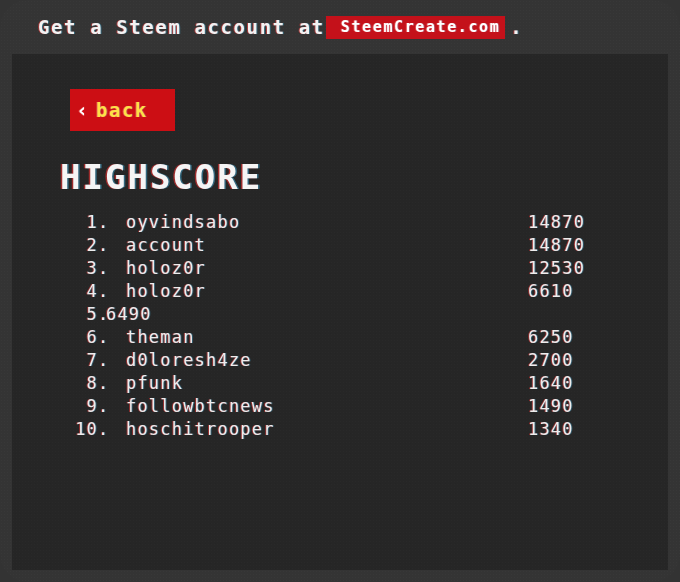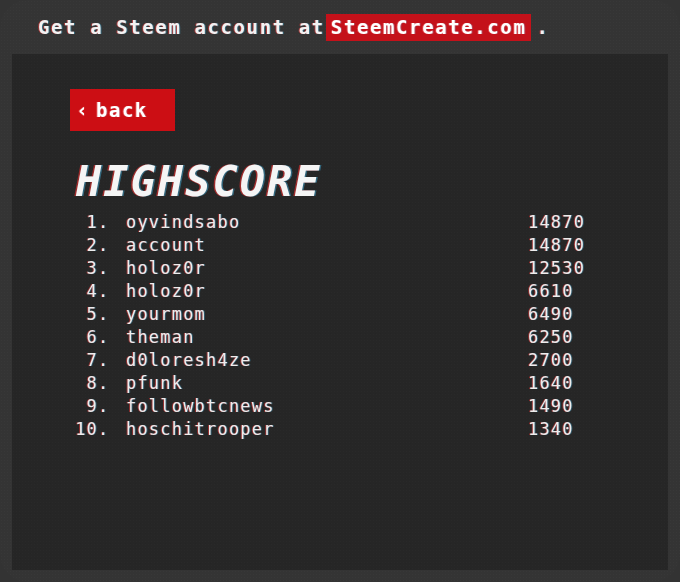--- a/index.html
+++ b/index.html
@@ -43,26 +43,26 @@
     white-space: nowrap;
   }
   .banner-text {
     font-size: 19px;
     letter-spacing: 1.6px;
     color: #f2f2f2;
     font-weight: bold;
     text-shadow: -1px 0 rgba(255,60,60,0.55), 1px 0 rgba(60,200,255,0.35);
   }
   .banner-link {
-    font-size: 19px;
+    font-size: 15px;
     letter-spacing: 1.6px;
     font-weight: bold;
     color: #ffffff;
     background: #c4111a;
-    padding: 2px 5px 3px 5px;
+    padding: 2px 5px 3px 15px;
     margin: 0 1px;
     text-shadow: -1px 0 rgba(255,120,120,0.5), 1px 0 rgba(120,210,255,0.3);
   }
   .banner-period {
     font-size: 19px;
     letter-spacing: 1.6px;
     color: #f2f2f2;
     font-weight: bold;
     padding-left: 4px;
     text-shadow: -1px 0 rgba(255,60,60,0.55), 1px 0 rgba(60,200,255,0.35);
@@ -106,35 +106,34 @@
   .back-chevron {
     display: inline-block;
     width: 26px;
     text-align: center;
     font-size: 19px;
     color: #ffffff;
     text-shadow: -1px 0 rgba(255,140,140,0.5);
   }
   .back-label {
     display: inline-block;
-    color: #ffffff;
+    color: #fde047;
     text-shadow: -1px 0 rgba(255,140,140,0.45), 1px 0 rgba(150,220,255,0.25);
   }
 
   
   .title {
     position: absolute;
-    left: 64px;
+    left: 48px;
     top: 103px;
-    font-size: 42px;
+    font-size: 34px;
     font-weight: bold;
     letter-spacing: 2px;
     color: #f5f5f5;
     text-shadow: -1.5px 0 rgba(255,50,50,0.55), 1.5px 0 rgba(70,200,255,0.4);
-    font-style: italic;
   }
 
   
   .score-list {
     position: absolute;
     left: 38px;
     top: 158px;
     width: 578px;
   }
   .score-row {
@@ -212,21 +211,20 @@
       <div class="score-row">
         <span class="rank">4</span>
         <span class="rank-dot">.</span>
         <span class="name">holoz0r</span>
         <span class="score">6610</span>
       </div>
 
       <div class="score-row">
         <span class="rank">5</span>
         <span class="rank-dot">.</span>
-        <span class="name">yourmom</span>
         <span class="score">6490</span>
       </div>
 
       <div class="score-row">
         <span class="rank">6</span>
         <span class="rank-dot">.</span>
         <span class="name">theman</span>
         <span class="score">6250</span>
       </div>
 

